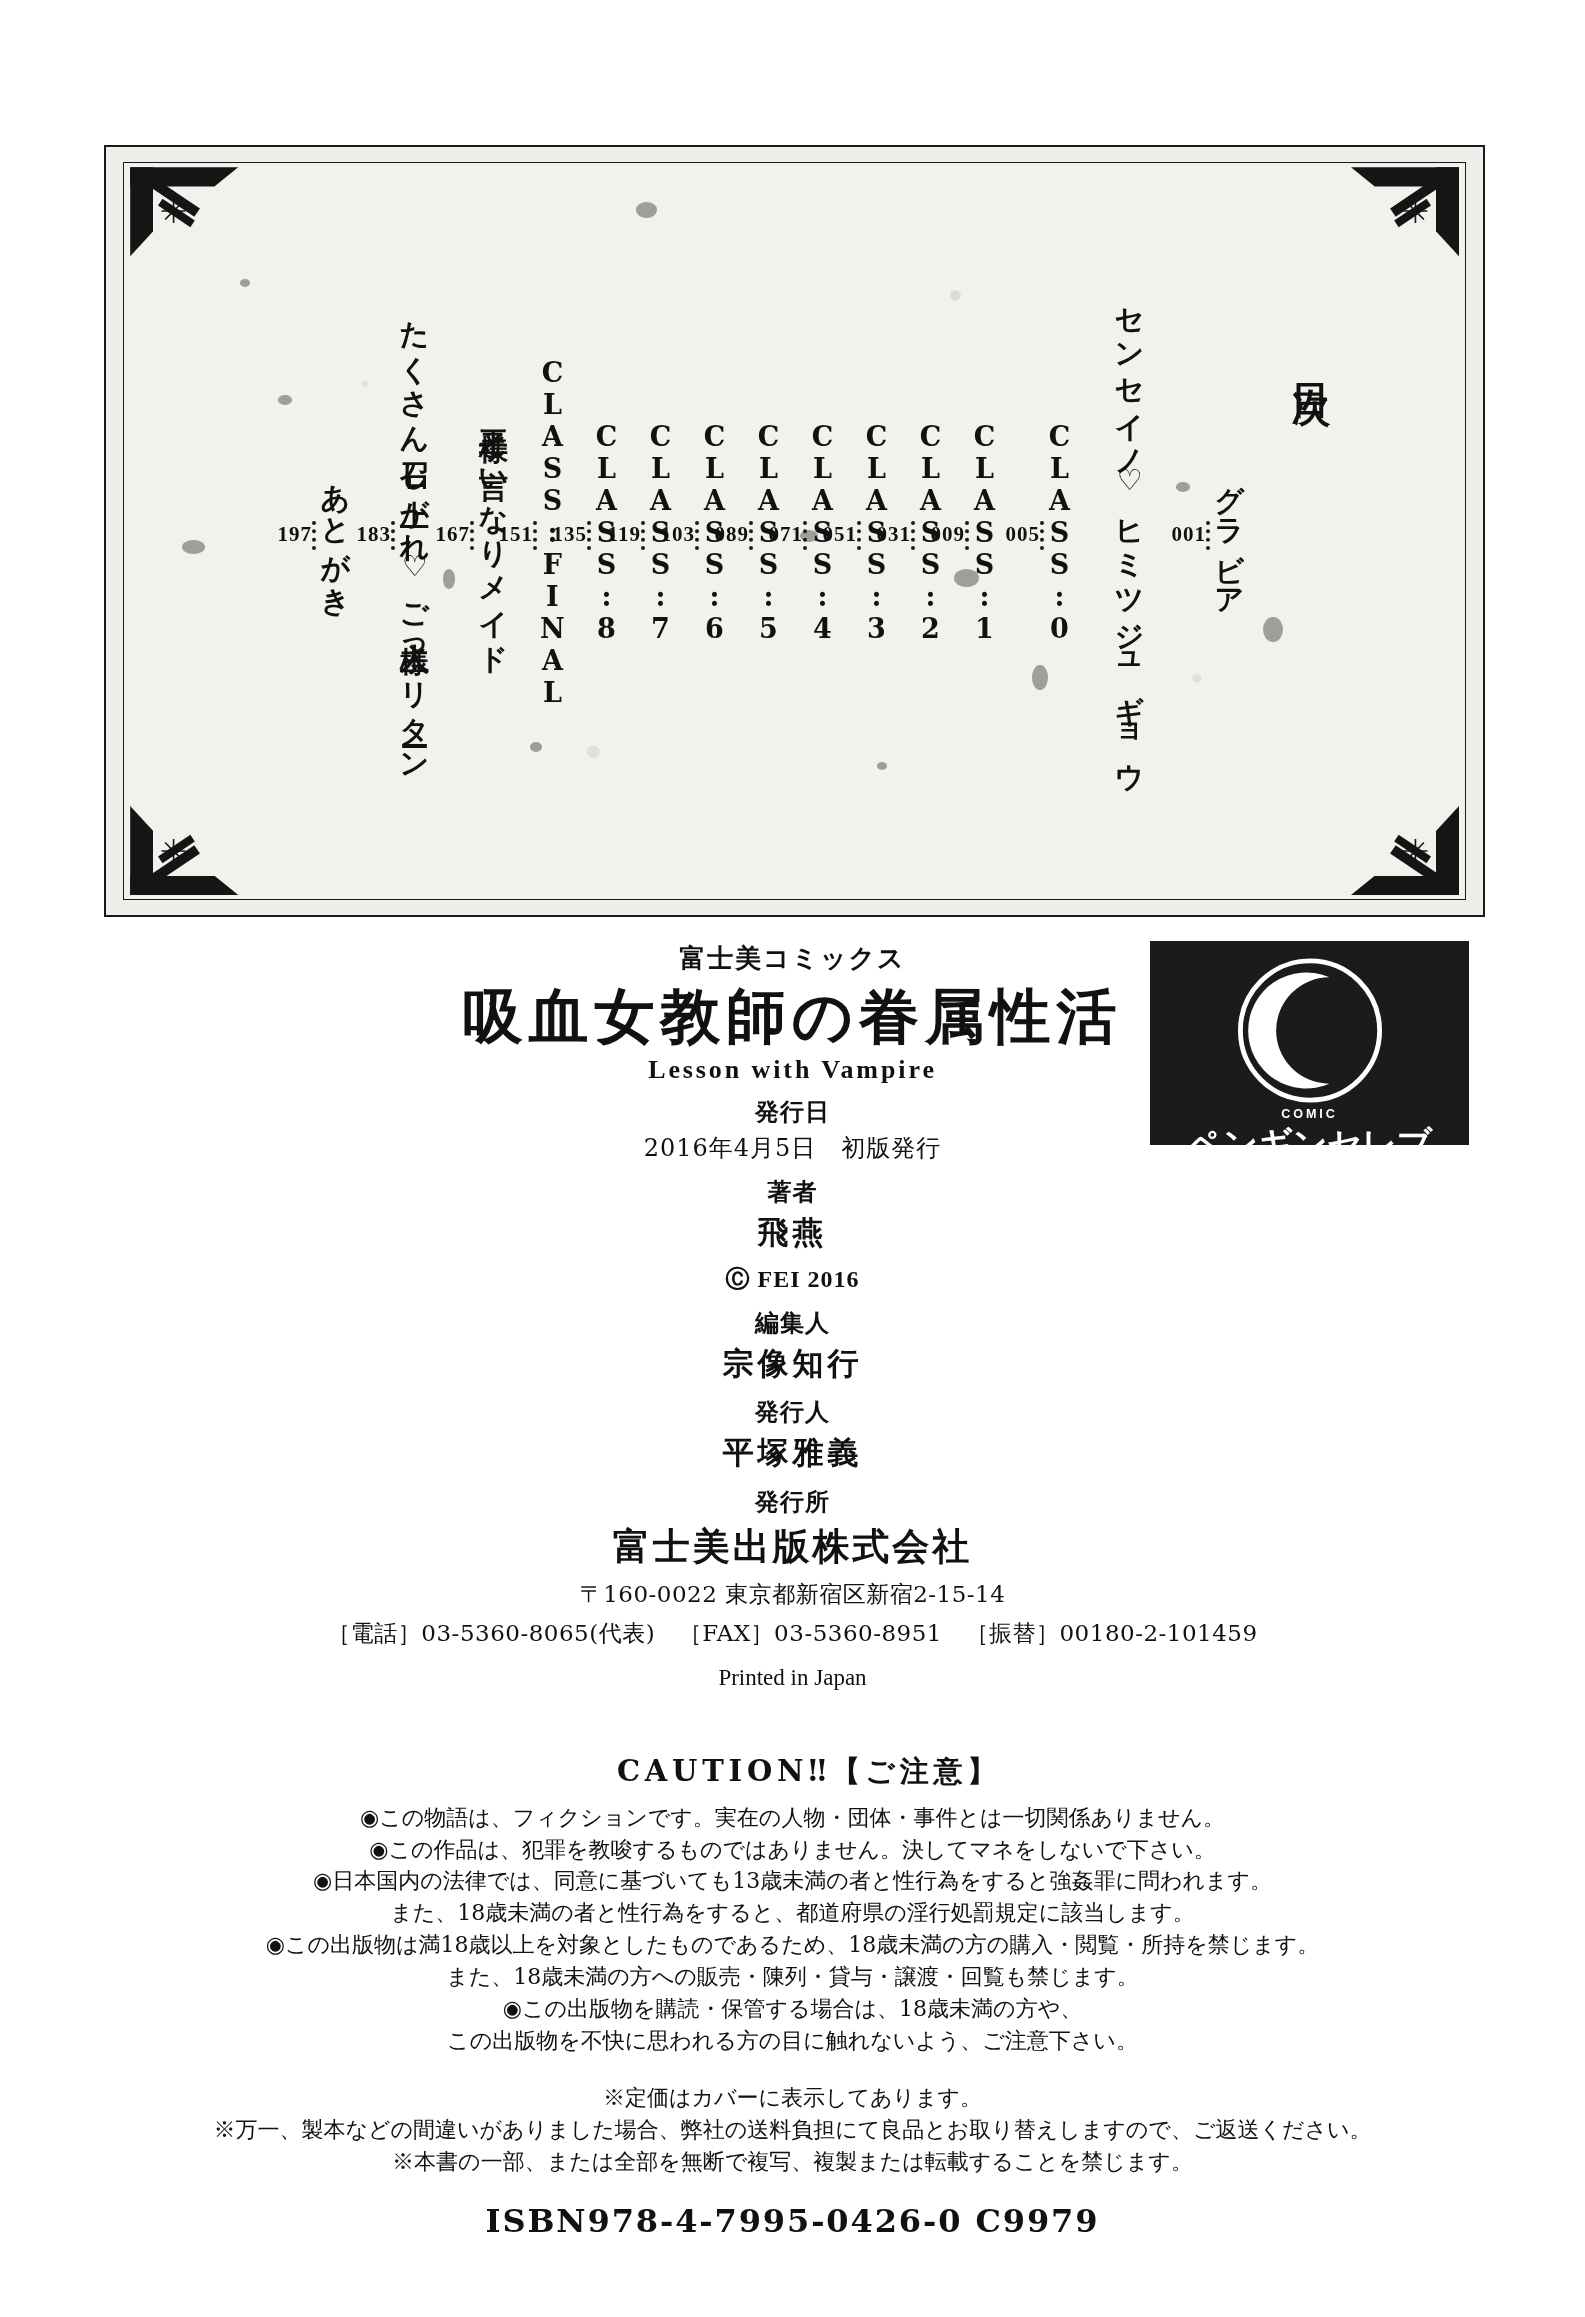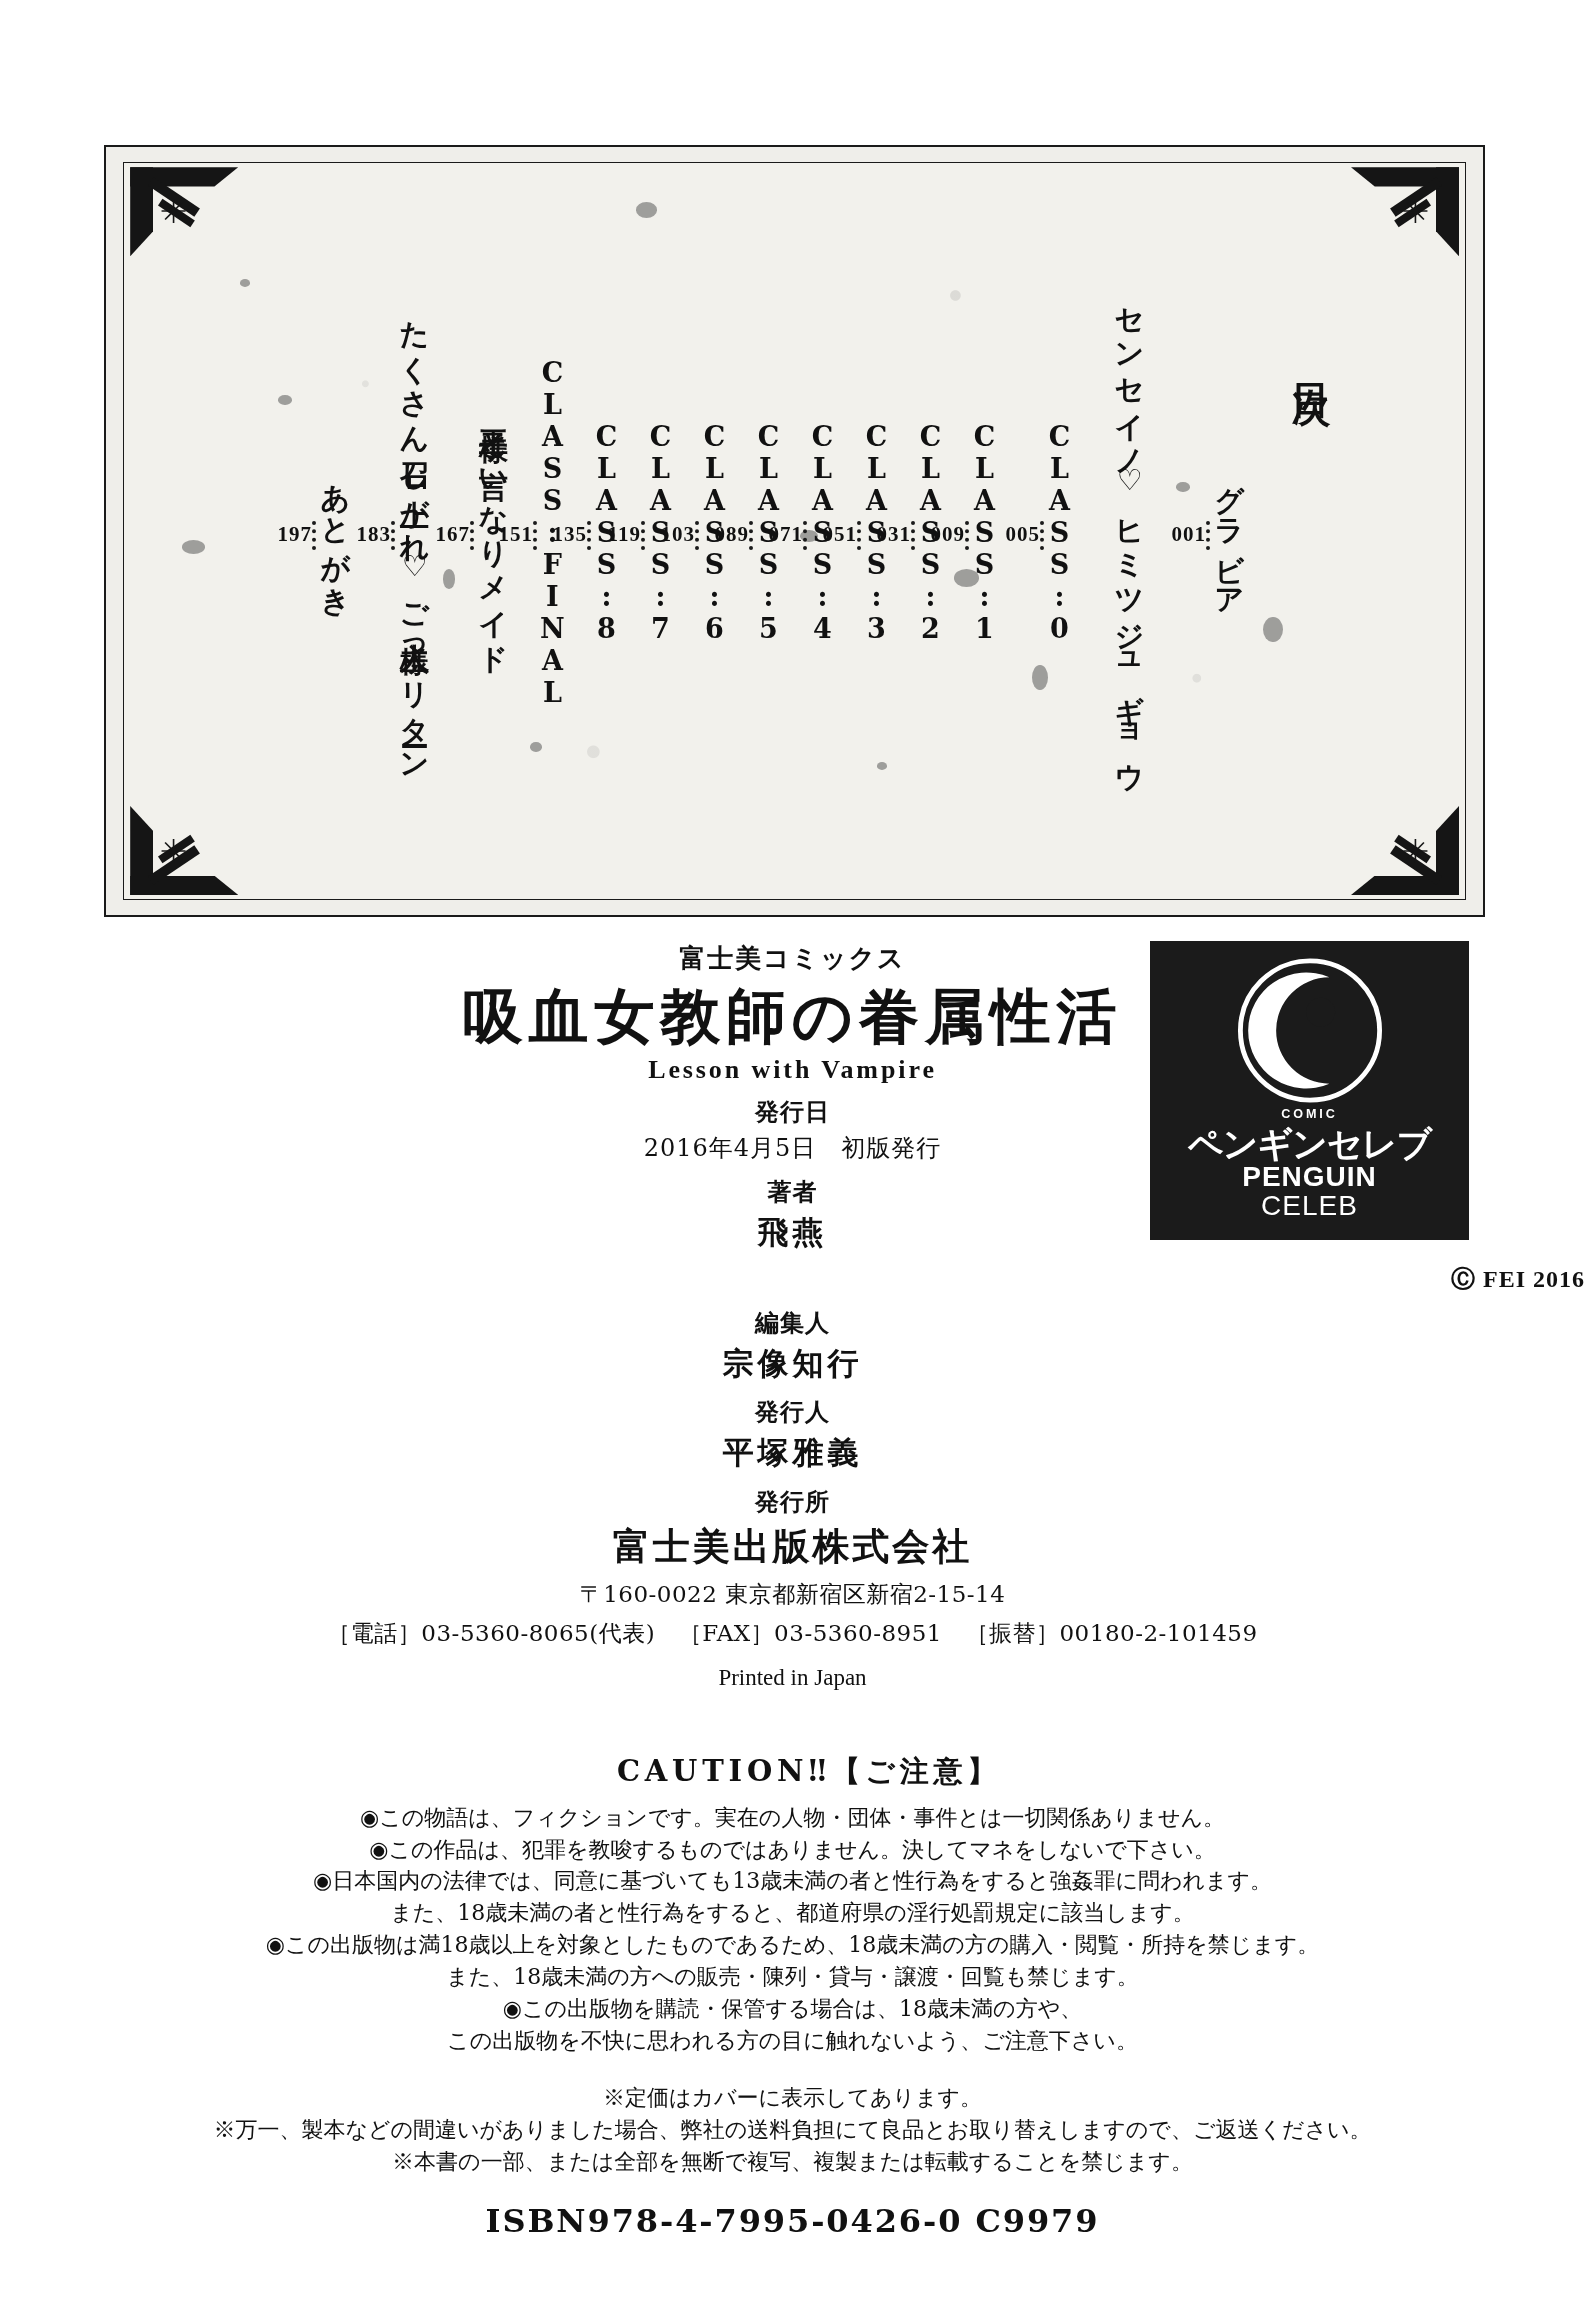--- a/index.html
+++ b/index.html
@@ -202,42 +202,41 @@
     font-weight: bold;
     letter-spacing: 2.9px;
     font-family: Liberation Mono, monospace;
   }
   .copyright {
     font-family: "Liberation Serif", serif;
     font-size: 24px;
     font-weight: bold;
     margin-top: 9.7px;
     letter-spacing: 1px;
-    text-align: right;
   }
   .addr {
     font-family: "DejaVu Serif", "Liberation Serif", serif;
     font-size: 23px;
     margin-top: 7.7px;
     letter-spacing: 0.5px;
   }
   .printed {
     font-family: "Liberation Serif", serif;
     font-size: 23px;
     margin-top: 15.4px;
     font-style: normal;
   }
 
   
   .logo-box {
     position: absolute;
     right: 116px;
     top: 941px;
     width: 319px;
-    height: 299px;
+    height: 204px;
     background: #1b1b1b;
     color: #ffffff;
     overflow: hidden;
   }
   .logo-moon {
     position: absolute;
     left: 50%;
     top: 17.4px;
     transform: translateX(-50%);
     width: 145px;

